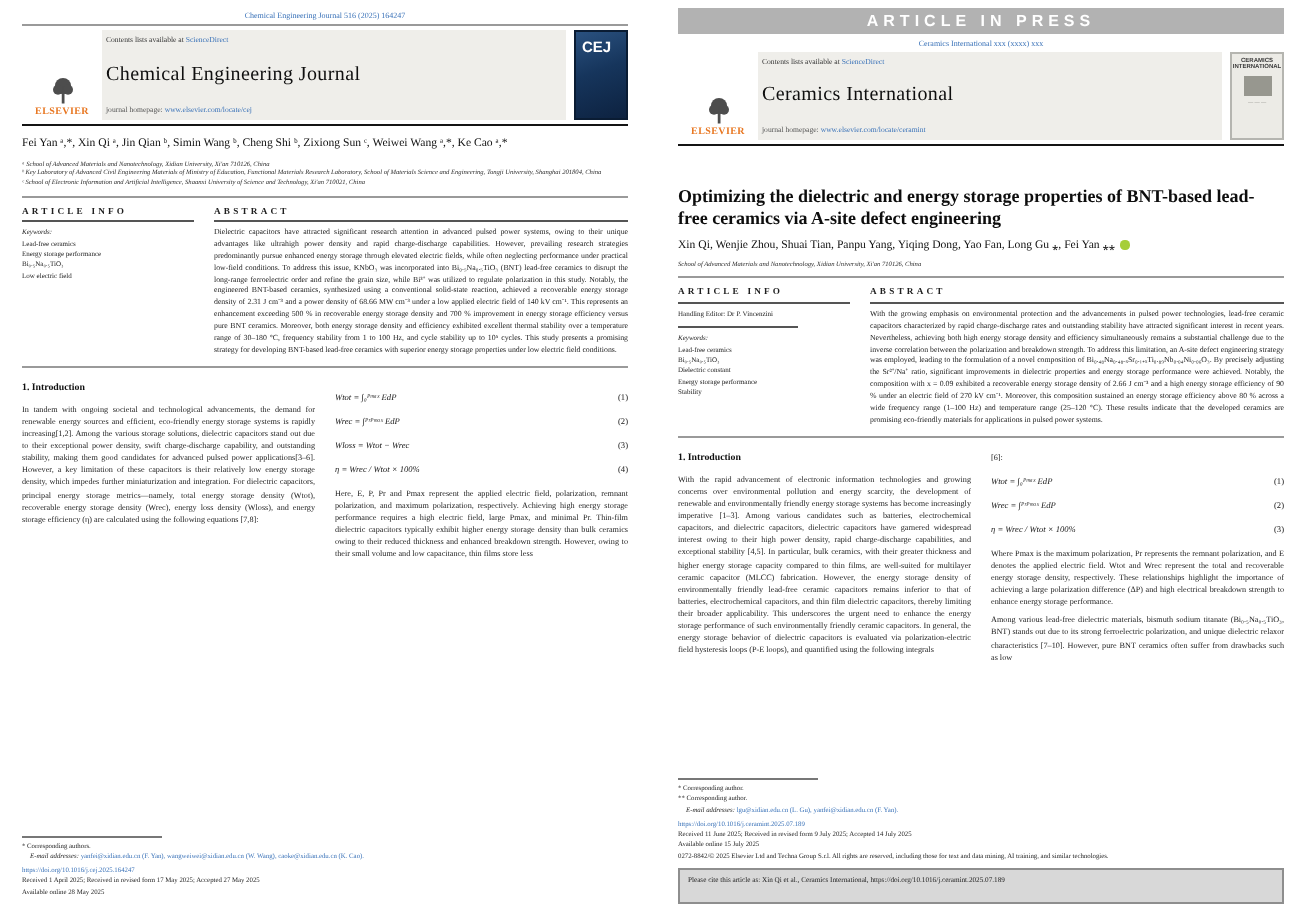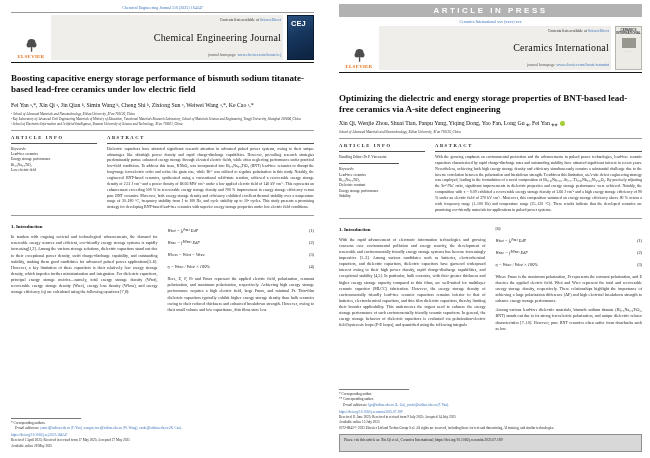--- a/index.html
+++ b/index.html
@@ -8,21 +8,21 @@
   .page{position:absolute;top:0;width:325px;height:458px;overflow:hidden;background:#fff;}
   #page-left{left:0;}
   #page-right{left:328px;}
   .inner{position:relative;padding:3px 11px 0;height:455px;box-sizing:border-box;}
   .cite-line{text-align:center;font-size:4px;color:#3a72b8;margin-top:2px;}
   .rule{border:none;border-top:0.6px solid #9a9a9a;margin:2px 0;height:0;}
   .thick{border:none;border-top:1.8px solid #141414;margin:2px 0 0;height:0;}
   .masthead{display:flex;align-items:stretch;margin-top:2px;height:45px;}
   .logo-col{width:40px;display:flex;flex-direction:column;align-items:center;justify-content:flex-end;padding-bottom:1px;background:#fff;}
   .elsevier-word{color:#e87722;font-size:5px;font-weight:bold;letter-spacing:0.2px;}
-  .mast-center{flex:1;background:#efeeea;text-align:right;display:flex;flex-direction:column;justify-content:space-between;padding:3px 2px;}
+  .mast-center{flex:1;background:#efeeea;text-align:left;display:flex;flex-direction:column;justify-content:space-between;padding:3px 2px;}
   .contents-line{font-size:3.8px;color:#333;}
   .journal-name{font-size:10px;color:#0f0f0f;letter-spacing:0.2px;}
   .homepage-line{font-size:3.8px;color:#555;}
   .cover-col{width:27px;margin-left:4px;display:flex;align-items:center;}
   .cover-cej{width:30px;height:45px;background:linear-gradient(160deg,#2a517f 0%,#16355c 45%,#0d2240 100%);
              color:#fff;font-family:"Liberation Sans",sans-serif;font-weight:bold;font-size:7.5px;
              padding:3px 0 0 3px;box-sizing:border-box;border:0.5px solid #0a1c33;}
   .cover-ci{width:30px;height:44px;background:#ecebe6;border:0.5px solid #b5b5b0;box-sizing:border-box;text-align:center;padding-top:2px;}
   .ci-title{font-size:3px;font-weight:bold;color:#3a3a3a;line-height:1.15;font-family:"Liberation Sans",sans-serif;}
   .ci-img{width:14px;height:10px;background:#97978f;margin:3px auto 2px;}
@@ -92,21 +92,20 @@
             <span>journal homepage:</span>
             <span class="lnk">www.elsevier.com/locate/cej</span>
           </div>
         </div>
         <div class="cover-col">
           <div class="cover-cej">CEJ</div>
         </div>
       </div>
       <div class="thick"></div>
 
-      <div class="title">Boosting capacitive energy storage performance of bismuth sodium titanate-based lead-free ceramics under low electric field</div>
       <div class="authors">Fei Yan ᵃ,*, Xin Qi ᵃ, Jin Qian ᵇ, Simin Wang ᵇ, Cheng Shi ᵇ, Zixiong Sun ᶜ, Weiwei Wang ᵃ,*, Ke Cao ᵃ,*</div>
       <div class="affils">
         <div>ᵃ School of Advanced Materials and Nanotechnology, Xidian University, Xi'an 710126, China</div>
         <div>ᵇ Key Laboratory of Advanced Civil Engineering Materials of Ministry of Education, Functional Materials Research Laboratory, School of Materials Science and Engineering, Tongji University, Shanghai 201804, China</div>
         <div>ᶜ School of Electronic Information and Artificial Intelligence, Shaanxi University of Science and Technology, Xi'an 710021, China</div>
       </div>
 
       <div class="rule" style="margin-top:4px;"></div>
 
       <div class="info-grid">

